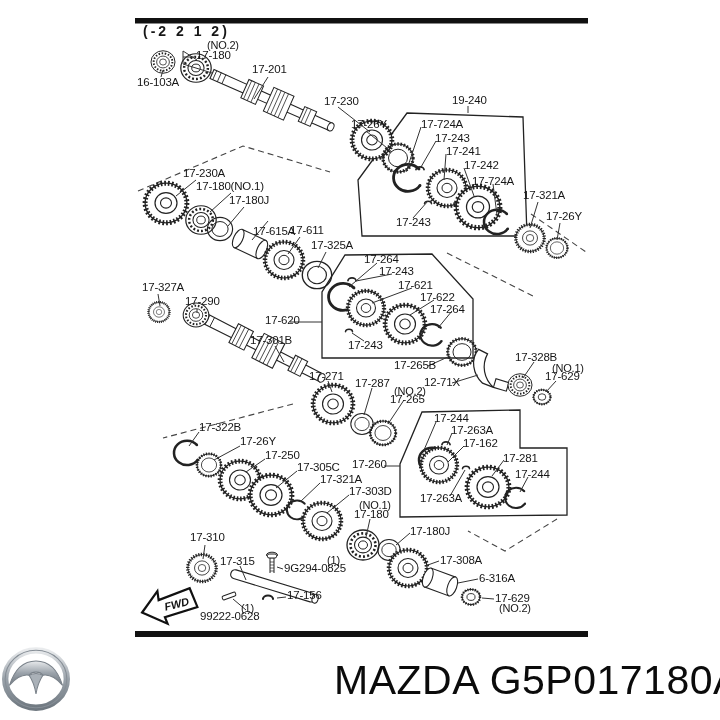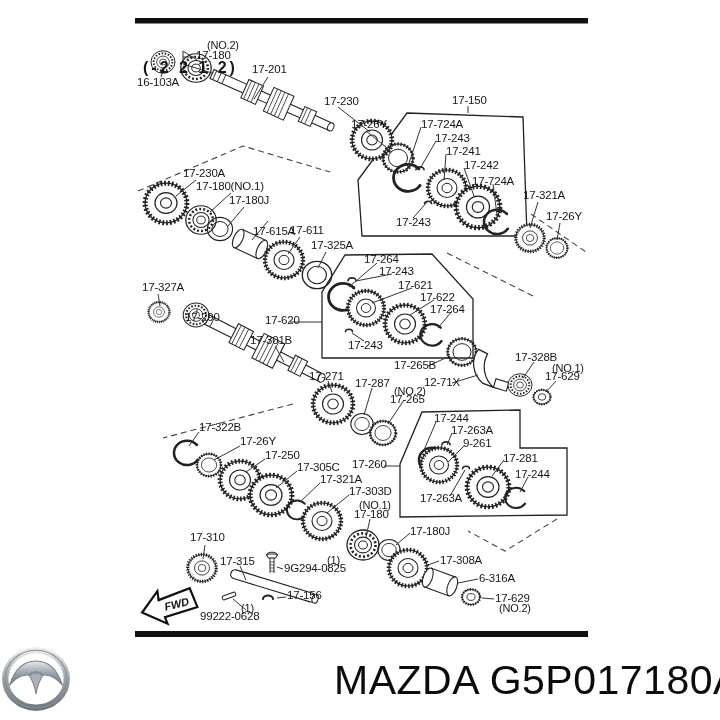--- a/index.html
+++ b/index.html
@@ -1,21 +1,21 @@
 <!DOCTYPE html>
 <html><head>
 <meta charset="utf-8">
 <style>
   html,body{margin:0;padding:0;background:#ffffff;}
   .page{position:relative;width:720px;height:720px;background:#fff;overflow:hidden;
         font-family:"Liberation Sans",sans-serif;}
   svg.art{position:absolute;left:0;top:0;}
   .lbl{position:absolute;font-size:11.5px;letter-spacing:-0.2px;color:#161616;white-space:nowrap;line-height:1;}
   .lbl.sm{font-size:11px;}
-  .lbl.hdr{font-size:16px;font-weight:bold;letter-spacing:3px;margin-top:36px;}
+  .lbl.hdr{font-size:14px;font-weight:bold;letter-spacing:3px;}
   .footer-text{position:absolute;left:334px;top:660px;font-size:41px;color:#0b0b0b;
                letter-spacing:0.5px;white-space:nowrap;line-height:1;}
   .logo{position:absolute;left:2px;top:644px;width:68px;height:70px;}
 </style>
 </head>
 <body>
 
 <div class="page">
 
   <svg class="art" width="720" height="720" viewBox="0 0 720 720">
@@ -205,57 +205,57 @@
     </g>
   </svg>
 
   <div class="lbl hdr" style="left:143px;top:24px">(-2 2 1 2)</div>
   <div class="lbl sm" style="left:207px;top:40px">(NO.2)</div>
   <div class="lbl" style="left:196px;top:50px">17-180</div>
   <div class="lbl" style="left:137px;top:77px">16-103A</div>
   <div class="lbl" style="left:252px;top:64px">17-201</div>
   <div class="lbl" style="left:324px;top:96px">17-230</div>
   <div class="lbl" style="left:351px;top:119px">17-26Y</div>
-  <div class="lbl" style="left:452px;top:95px">17-150</div>
+  <div class="lbl" style="left:452px;top:95px">19-240</div>
   <div class="lbl" style="left:421px;top:119px">17-724A</div>
   <div class="lbl" style="left:435px;top:133px">17-243</div>
   <div class="lbl" style="left:446px;top:146px">17-241</div>
   <div class="lbl" style="left:464px;top:160px">17-242</div>
   <div class="lbl" style="left:472px;top:176px">17-724A</div>
   <div class="lbl" style="left:396px;top:217px">17-243</div>
   <div class="lbl" style="left:523px;top:190px">17-321A</div>
   <div class="lbl" style="left:546px;top:211px">17-26Y</div>
   <div class="lbl" style="left:183px;top:168px">17-230A</div>
   <div class="lbl" style="left:196px;top:181px">17-180(NO.1)</div>
   <div class="lbl" style="left:229px;top:195px">17-180J</div>
   <div class="lbl" style="left:253px;top:226px">17-615A</div>
   <div class="lbl" style="left:290px;top:225px">17-611</div>
   <div class="lbl" style="left:311px;top:240px">17-325A</div>
   <div class="lbl" style="left:142px;top:282px">17-327A</div>
-  <div class="lbl" style="left:185px;top:312px">17-290</div>
+  <div class="lbl" style="left:185px;top:296px">17-290</div>
   <div class="lbl" style="left:364px;top:254px">17-264</div>
   <div class="lbl" style="left:379px;top:266px">17-243</div>
   <div class="lbl" style="left:398px;top:280px">17-621</div>
   <div class="lbl" style="left:420px;top:292px">17-622</div>
   <div class="lbl" style="left:430px;top:304px">17-264</div>
   <div class="lbl" style="left:348px;top:340px">17-243</div>
   <div class="lbl" style="left:265px;top:315px">17-620</div>
   <div class="lbl" style="left:250px;top:335px">17-301B</div>
   <div class="lbl" style="left:394px;top:360px">17-265B</div>
   <div class="lbl" style="left:424px;top:377px">12-71X</div>
   <div class="lbl" style="left:515px;top:352px">17-328B</div>
   <div class="lbl sm" style="left:552px;top:363px">(NO.1)</div>
   <div class="lbl" style="left:545px;top:371px">17-629</div>
   <div class="lbl" style="left:309px;top:371px">17-271</div>
   <div class="lbl" style="left:355px;top:378px">17-287</div>
   <div class="lbl sm" style="left:394px;top:386px">(NO.2)</div>
   <div class="lbl" style="left:390px;top:394px">17-265</div>
   <div class="lbl" style="left:434px;top:413px">17-244</div>
   <div class="lbl" style="left:451px;top:425px">17-263A</div>
-  <div class="lbl" style="left:463px;top:438px">9-261</div>
+  <div class="lbl" style="left:463px;top:438px">17-162</div>
   <div class="lbl" style="left:503px;top:453px">17-281</div>
   <div class="lbl" style="left:515px;top:469px">17-244</div>
   <div class="lbl" style="left:420px;top:493px">17-263A</div>
   <div class="lbl" style="left:352px;top:459px">17-260</div>
   <div class="lbl" style="left:199px;top:422px">17-322B</div>
   <div class="lbl" style="left:240px;top:436px">17-26Y</div>
   <div class="lbl" style="left:265px;top:450px">17-250</div>
   <div class="lbl" style="left:297px;top:462px">17-305C</div>
   <div class="lbl" style="left:320px;top:474px">17-321A</div>
   <div class="lbl" style="left:349px;top:486px">17-303D</div>

